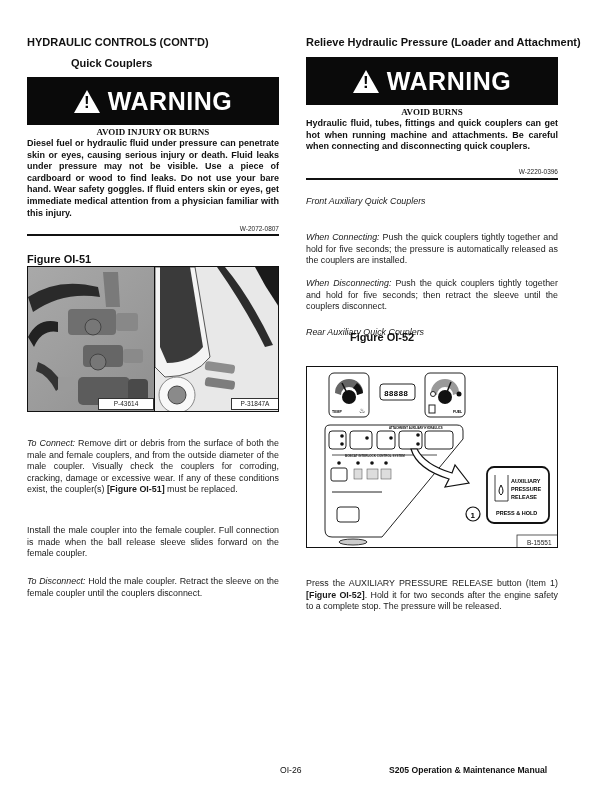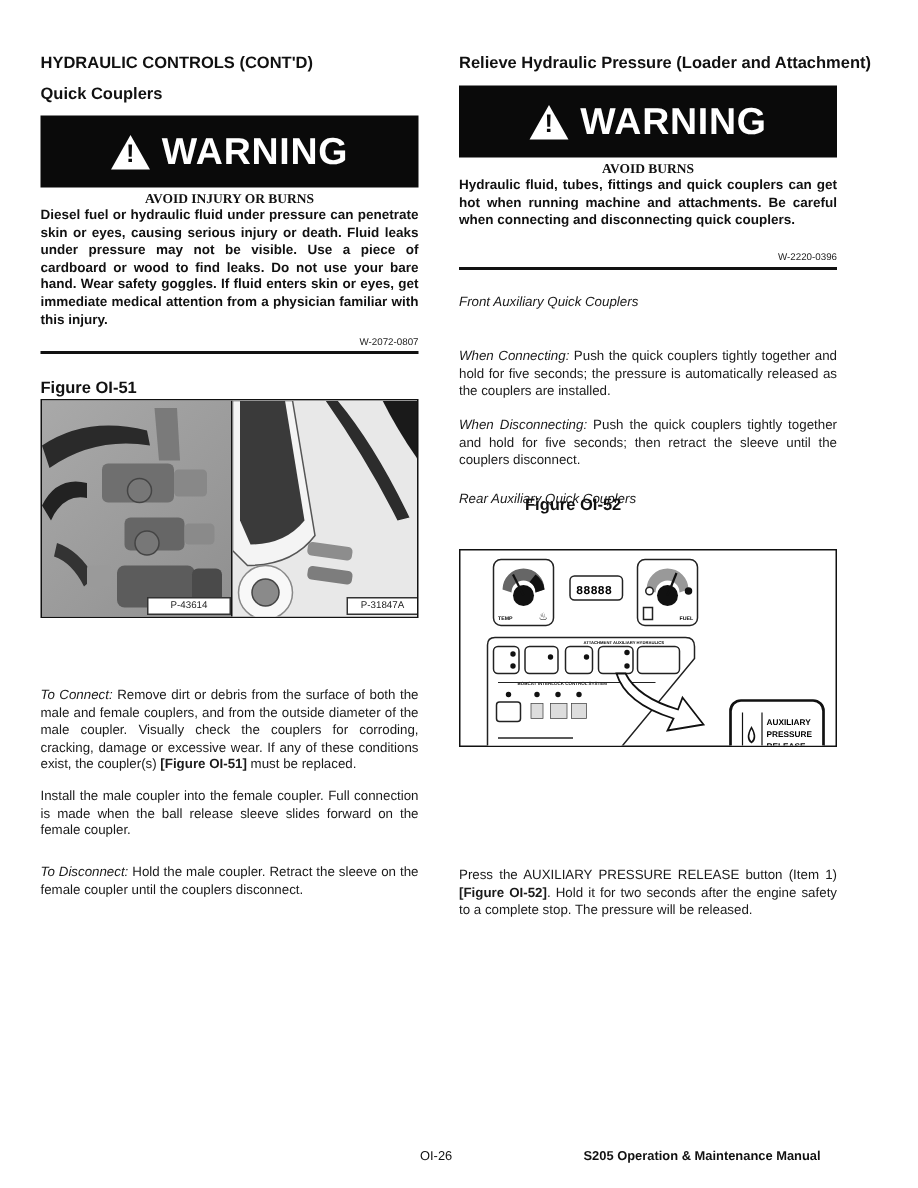--- a/index.html
+++ b/index.html
@@ -28,21 +28,21 @@
   .photo2 { position: absolute; left: 126px; top: 0; width: 124px; height: 145px; background: #e8e8e8; border-left: 1px solid #111; overflow: hidden; }
   .plabel { position: absolute; background: #fff; border: 1px solid #333; font-size: 6.5px; color: #222; text-align: center; line-height: 10px; height: 12px; }
   .footer-l { position: absolute; left: 280px; top: 765px; font-size: 8.6px; font-weight: normal; }
   .footer-r { position: absolute; left: 389px; top: 765px; font-size: 8.6px; font-weight: bold; white-space: nowrap; }
 </style>
 </head>
 <body>
 
 <div class="col left">
   <div class="h-bold" style="top:36px;">HYDRAULIC CONTROLS (CONT'D)</div>
-  <div class="h-bold" style="top:57px;">Quick Couplers</div>
+  <div class="h-bold" style="top:57px;margin-left:44px;">Quick Couplers</div>
 
   <div class="warnbox" style="top:77px;">
     <div class="tri">
         <span>!</span>
       </div>
     <div class="wtxt">WARNING</div>
   </div>
   <div class="wtitle" style="top:127px;">AVOID INJURY OR BURNS</div>
   <div class="wbody" style="top:138px;">Diesel fuel or hydraulic fluid under pressure can penetrate skin or eyes, causing serious injury or death. Fluid leaks under pressure may not be visible. Use a piece of cardboard or wood to find leaks. Do not use your bare hand. Wear safety goggles. If fluid enters skin or eyes, get immediate medical attention from a physician familiar with this injury.</div>
   <div class="wcode" style="top:225px;">W-2072-0807</div>
@@ -76,21 +76,21 @@
         <rect x="50" y="96" width="30" height="9" rx="3" fill="#8d8d8d" transform="rotate(8 65 100)"></rect>
         <rect x="50" y="112" width="30" height="9" rx="3" fill="#7d7d7d" transform="rotate(8 65 116)"></rect>
         <circle cx="22" cy="128" r="18" fill="#f8f8f8" stroke="#888"></circle>
         <circle cx="22" cy="128" r="9" fill="#8a8a8a" stroke="#444"></circle>
       </svg>
     </div>
     <div class="plabel" style="left:70px; top:131px; width:56px;">P-43614</div>
     <div class="plabel" style="left:203px; top:131px; width:48px;">P-31847A</div>
   </div>
 
-  <div class="para" style="top:446px;"><i>To Connect:</i><span> Remove dirt or debris from the surface of both the male and female couplers, and from the outside diameter of the male coupler. Visually check the couplers for corroding, cracking, damage or excessive wear. If any of these conditions exist, the coupler(s) </span><b>[Figure OI-51]</b><span> must be replaced.</span></div>
+  <div class="para" style="top:426px;"><i>To Connect:</i><span> Remove dirt or debris from the surface of both the male and female couplers, and from the outside diameter of the male coupler. Visually check the couplers for corroding, cracking, damage or excessive wear. If any of these conditions exist, the coupler(s) </span><b>[Figure OI-51]</b><span> must be replaced.</span></div>
   <div class="para" style="top:513px;">Install the male coupler into the female coupler. Full connection is made when the ball release sleeve slides forward on the female coupler.</div>
   <div class="para" style="top:564px;"><i>To Disconnect:</i><span> Hold the male coupler. Retract the sleeve on the female coupler until the couplers disconnect.</span></div>
 </div>
 
 <div class="col right">
   <div class="h-bold" style="top:36px;">Relieve Hydraulic Pressure (Loader and Attachment)</div>
 
   <div class="warnbox" style="top:57px;">
     <div class="tri">
         <span>!</span>
@@ -101,21 +101,21 @@
   <div class="wbody" style="top:118px;">Hydraulic fluid, tubes, fittings and quick couplers can get hot when running machine and attachments. Be careful when connecting and disconnecting quick couplers.</div>
   <div class="wcode" style="top:168px;">W-2220-0396</div>
   <div class="rule" style="top:178px;"></div>
 
   <div class="ital" style="top:196px;">Front Auxiliary Quick Couplers</div>
   <div class="para" style="top:220px;"><i>When Connecting:</i><span> Push the quick couplers tightly together and hold for five seconds; the pressure is automatically released as the couplers are installed.</span></div>
   <div class="para" style="top:266px;"><i>When Disconnecting:</i><span> Push the quick couplers tightly together and hold for five seconds; then retract the sleeve until the couplers disconnect.</span></div>
   <div class="ital" style="top:327px;">Rear Auxiliary Quick Couplers</div>
   <div class="h-bold" style="top:331px;padding-left:44px;">Figure OI-52</div>
 
-  <div class="fig" style="top:366px; width:252px; height:132px;">
+  <div class="fig" style="top:366px; width:252px; height:182px;">
     <svg width="252" height="182" viewBox="0 0 252 182" font-family="Liberation Sans, sans-serif">
 
       <rect x="22" y="6" width="40" height="44" rx="5" fill="#fff" stroke="#222" stroke-width="1"></rect>
       <path d="M28 26 A14 14 0 0 1 56 26 L50 28 A8 8 0 0 0 34 28 Z" fill="#666"></path>
       <path d="M50 16 A14 14 0 0 1 56 26 L50 28 A8 8 0 0 0 46 21 Z" fill="#111"></path>
       <circle cx="42" cy="30" r="7" fill="#111"></circle>
       <line x1="42" y1="30" x2="35" y2="16" stroke="#111" stroke-width="1.5"></line>
       <text x="25" y="46" font-size="3.5" font-weight="bold">TEMP</text>
       <text x="52" y="46" font-size="7">♨</text>
 

